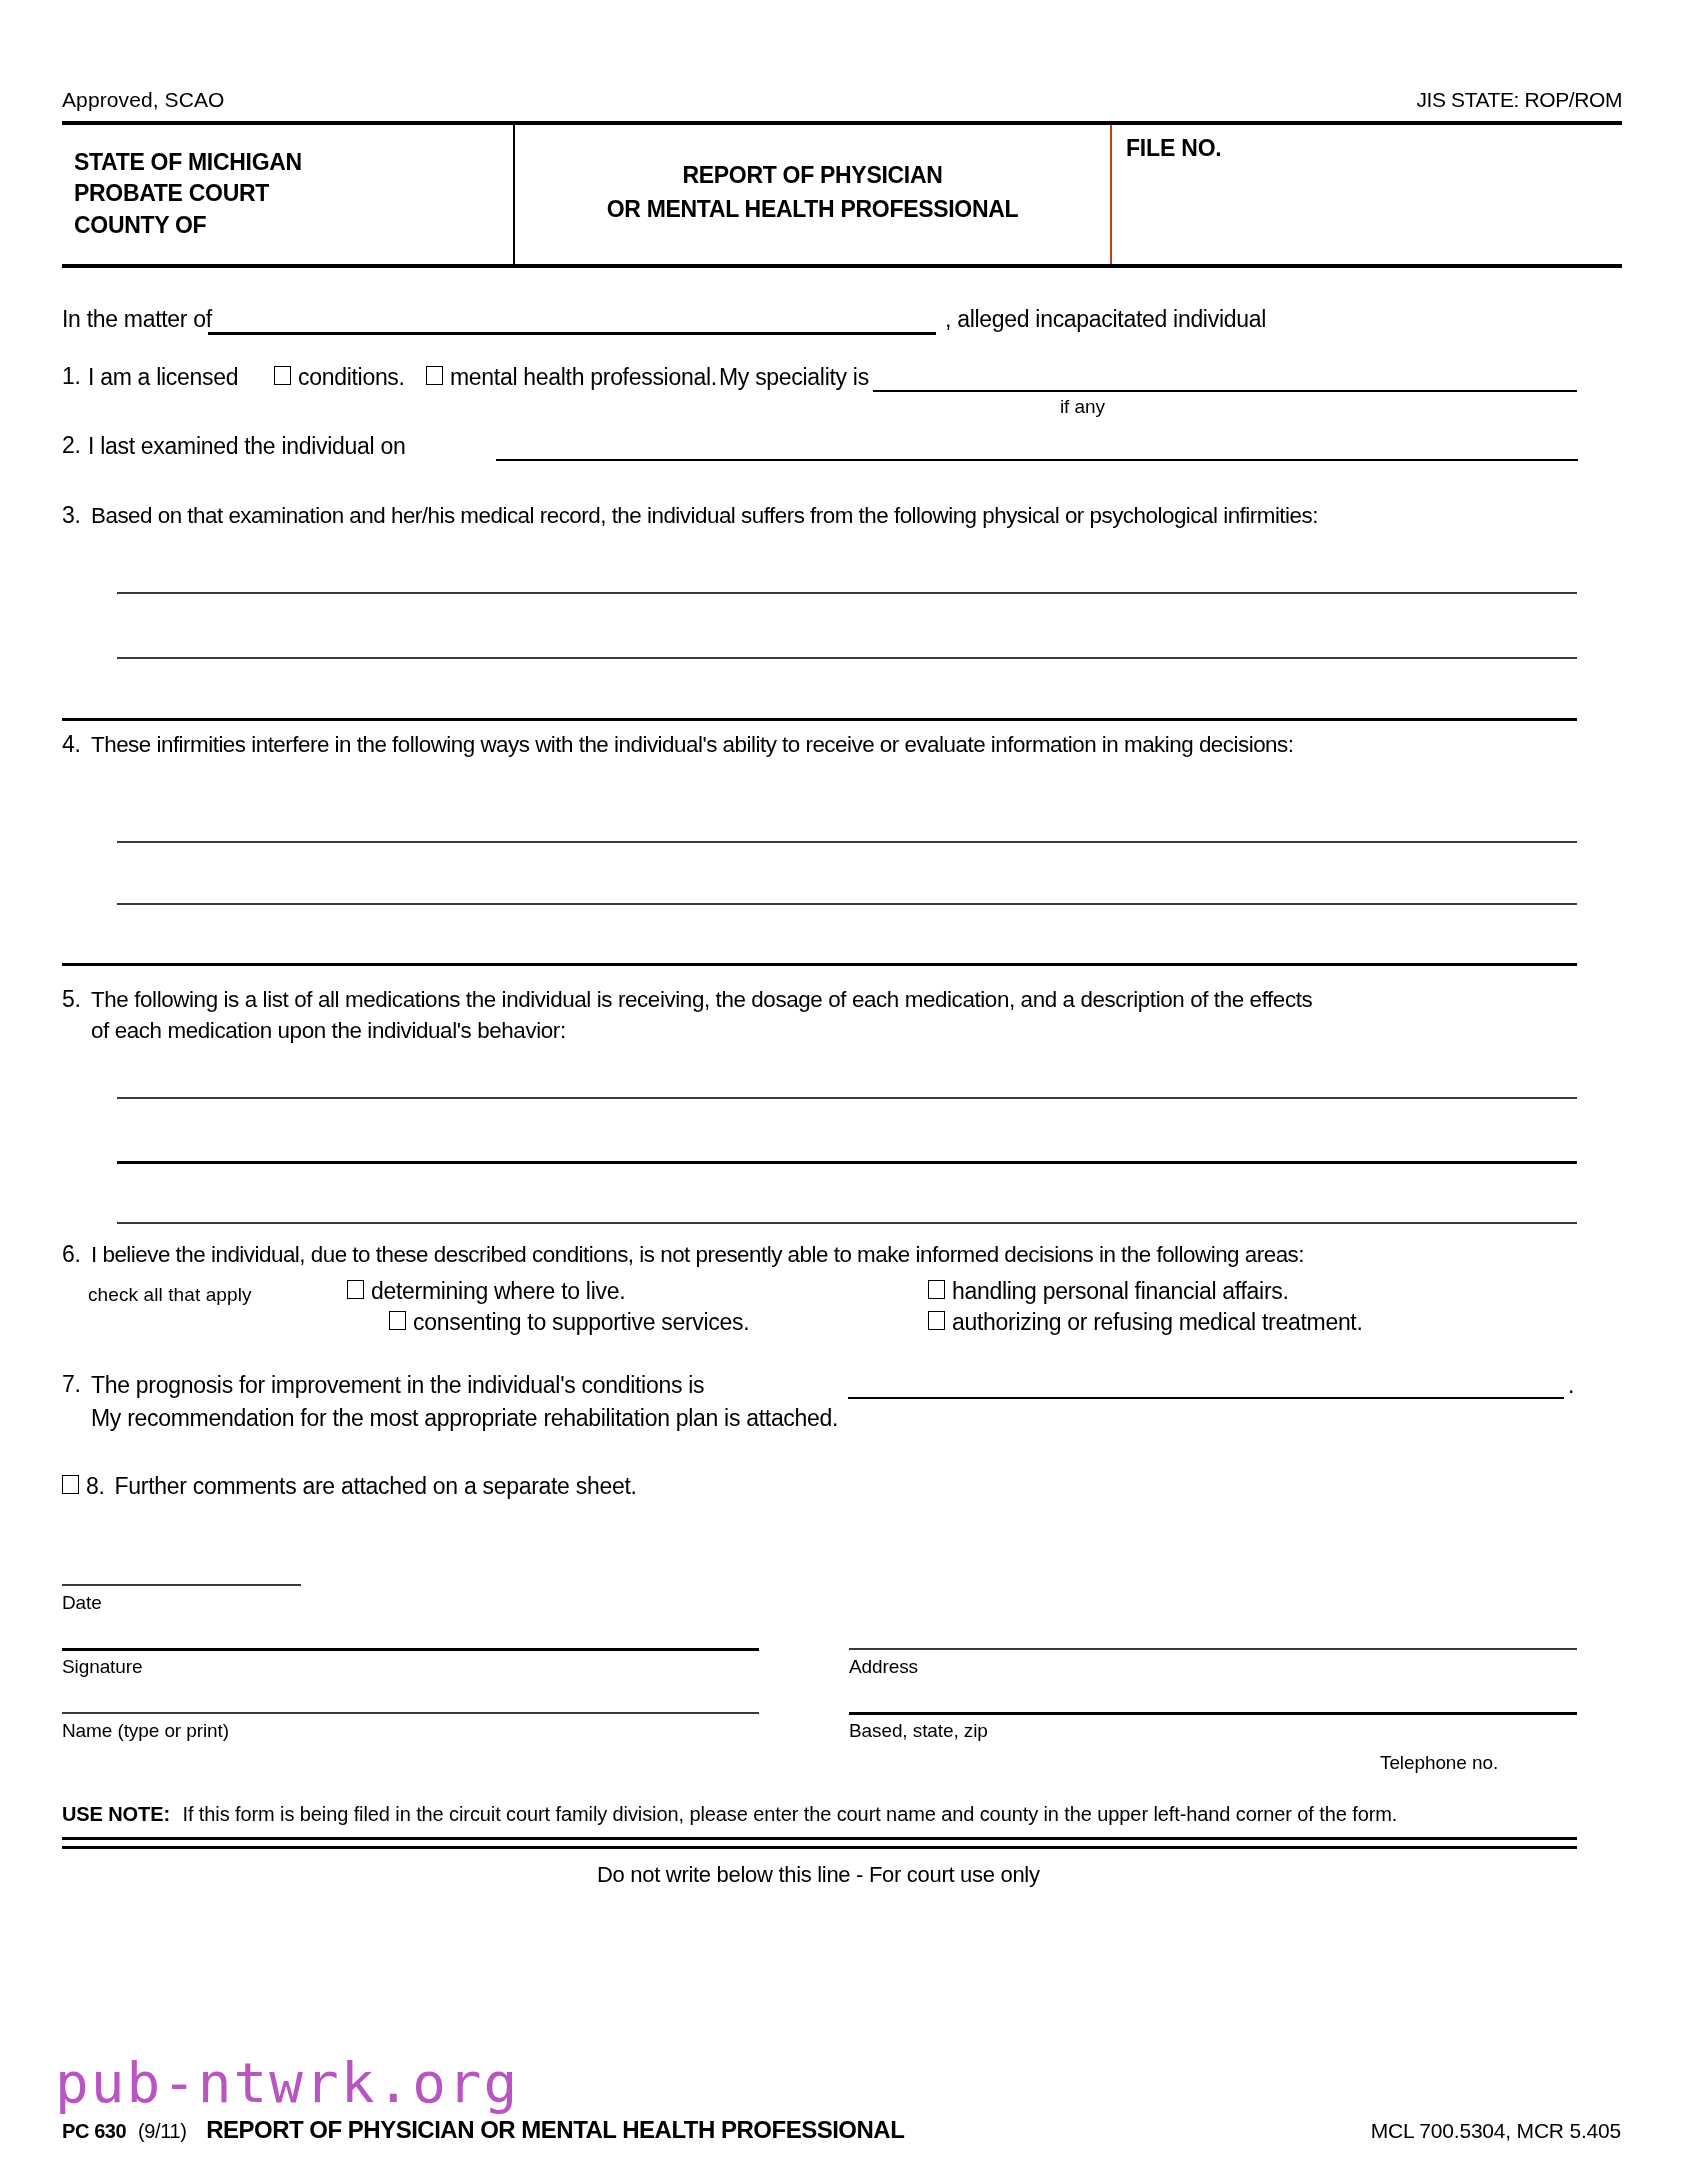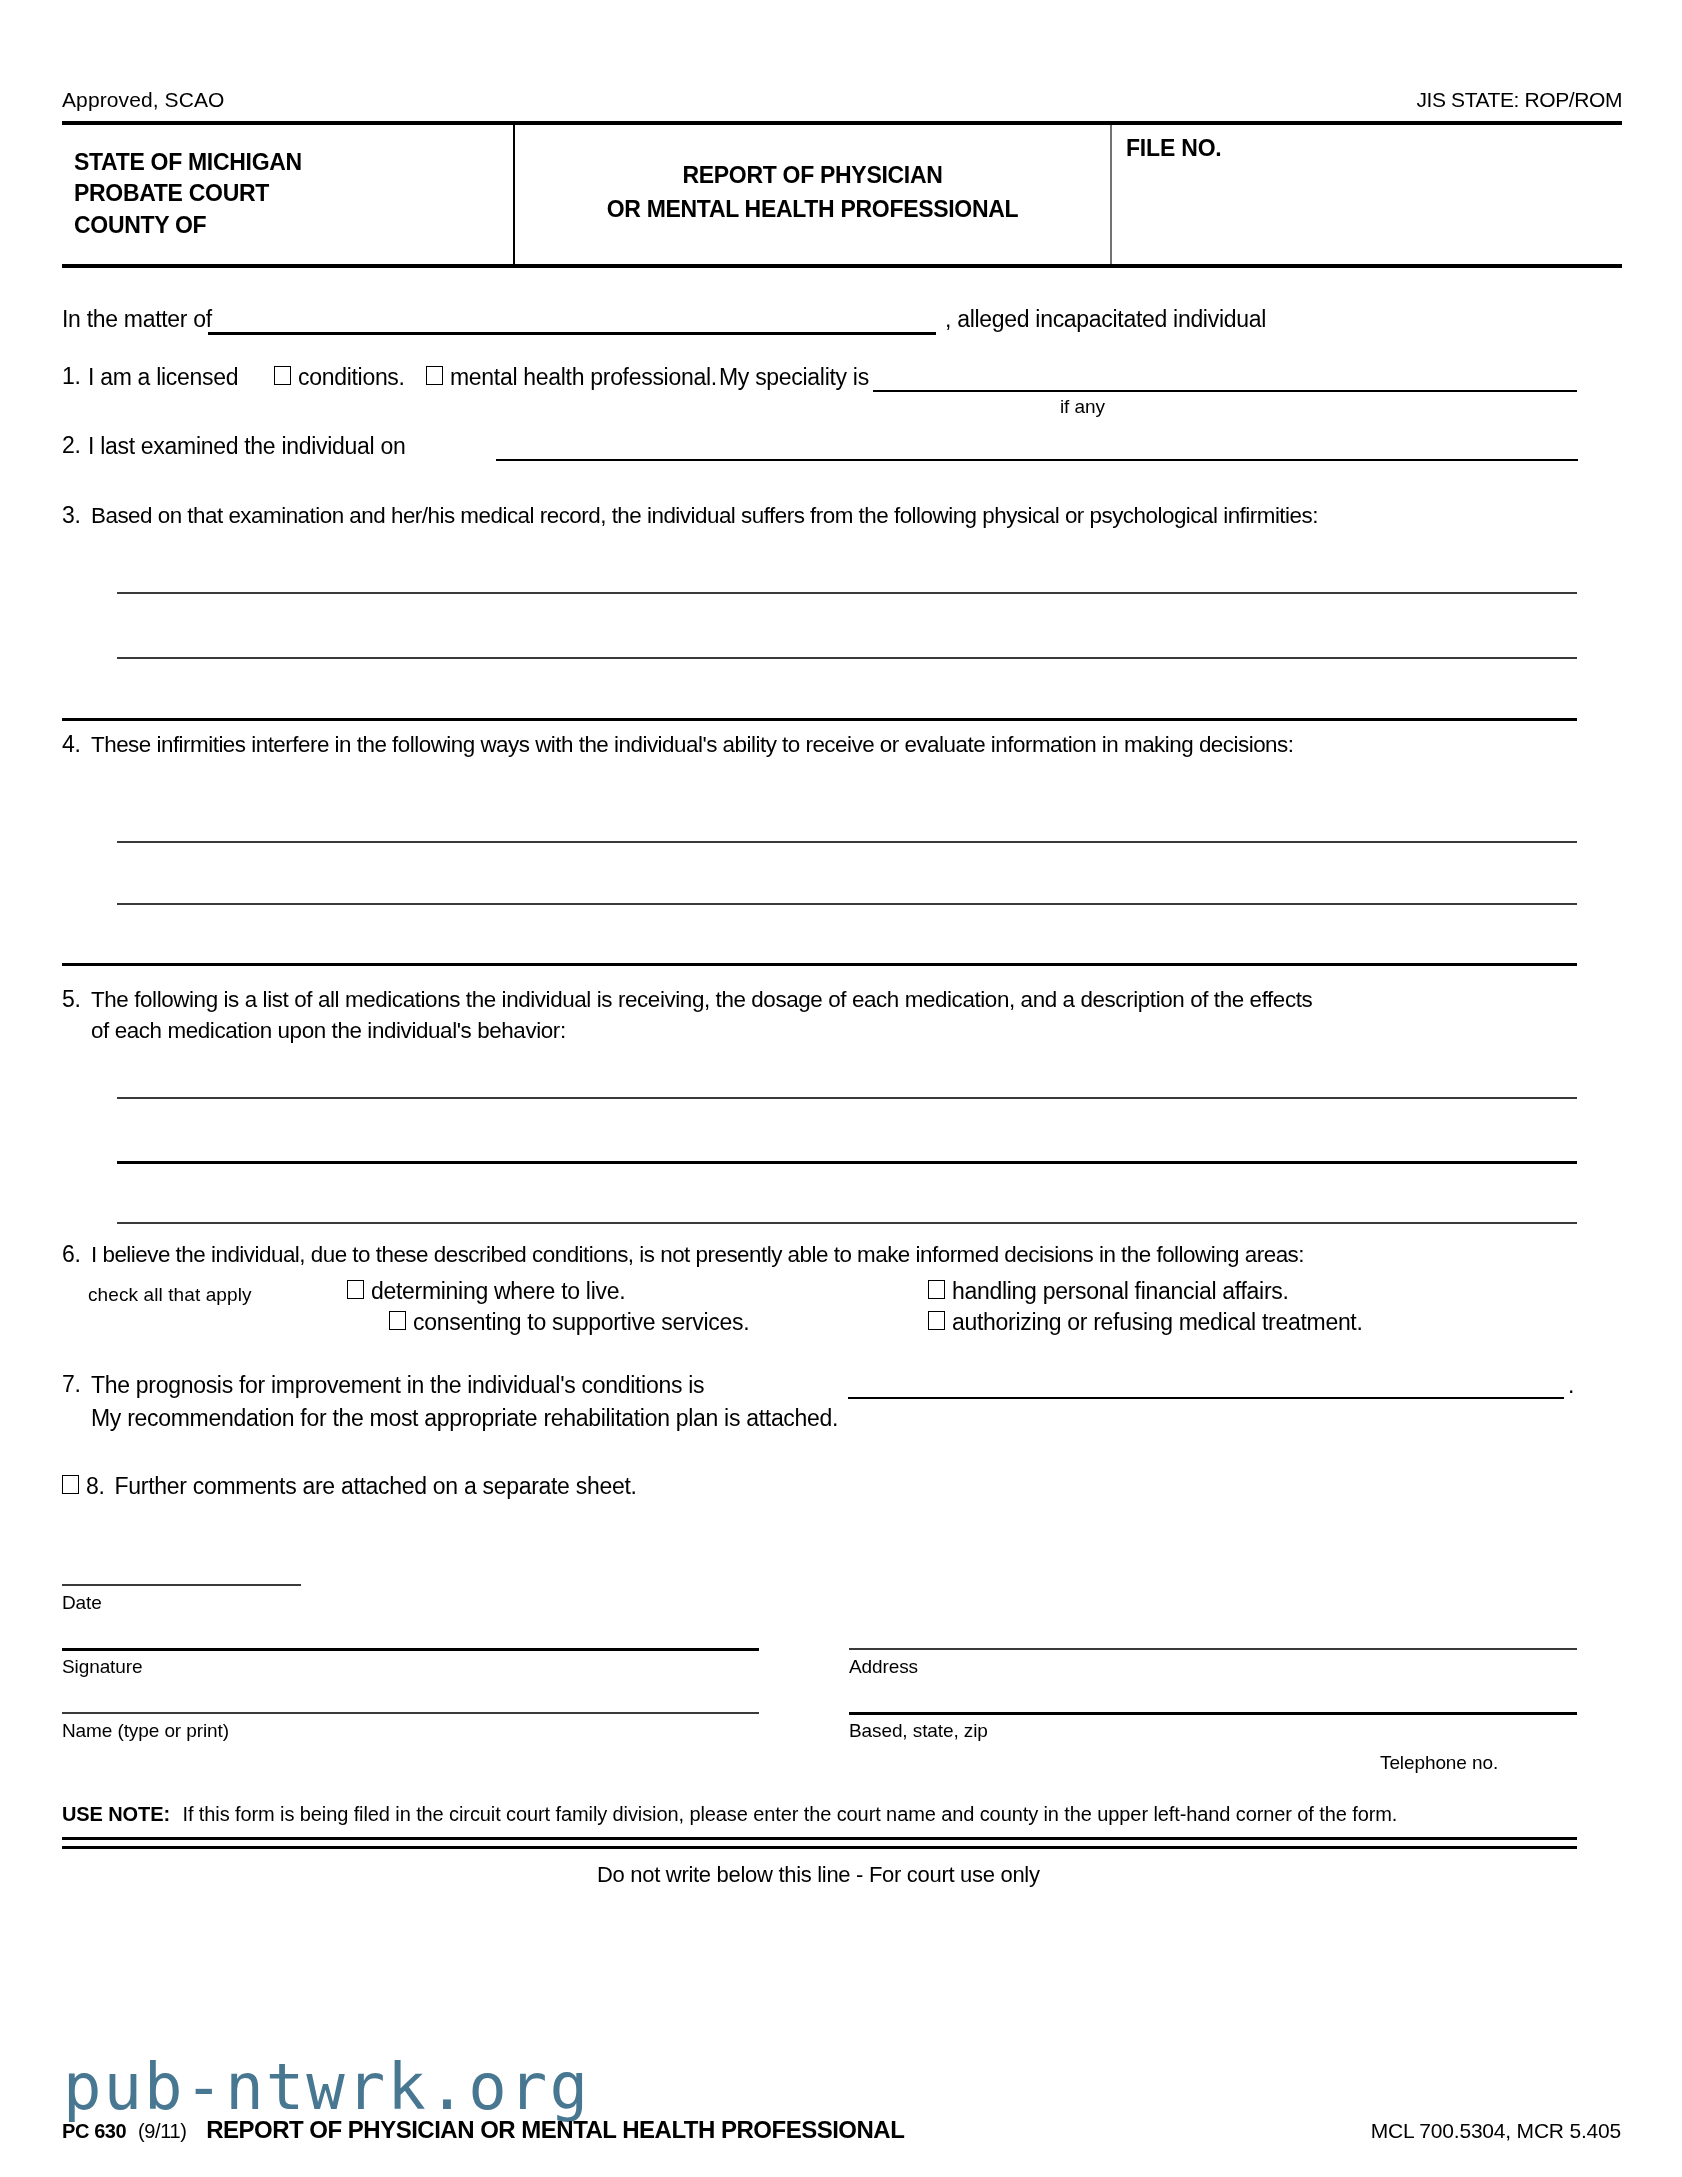--- a/index.html
+++ b/index.html
@@ -50,21 +50,21 @@
     box-sizing: border-box;
     position: relative;
   }
   .hdr-left {
     width: 453px;
     padding: 22px 0 0 12px;
     border-right: 2px solid #000;
   }
   .hdr-mid {
     width: 597px;
-    border-right: 2px solid #737373;
+    border-right: 2px solid #c2410c;
     display: flex;
     flex-direction: column;
     align-items: center;
     justify-content: center;
     padding-bottom: 4px;
   }
   .hdr-right {
     flex: 1;
     padding: 10px 0 0 14px;
   }
@@ -156,25 +156,25 @@
     position: absolute;
     right: 62px;
     top: 2119px;
     font-size: 21px;
     letter-spacing: -0.2px;
     white-space: nowrap;
   }
 
   .watermark {
     position: absolute;
-    left: 63px;
+    left: 55px;
     top: 2050px;
     font-family: "DejaVu Sans Mono", monospace;
-    font-size: 64px;
-    color: #0c4a6e;
+    font-size: 56px;
+    color: #a21caf;
     opacity: 0.75;
     letter-spacing: 2px;
     white-space: nowrap;
     pointer-events: none;
   }
 </style>
 </head>
 <body>
 
 <div class="page">

